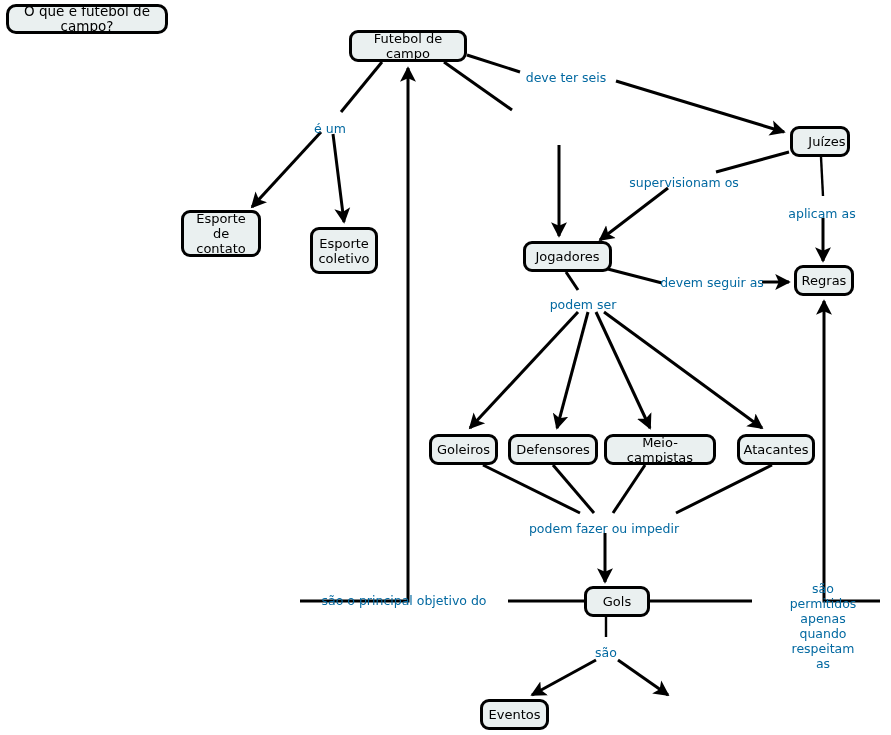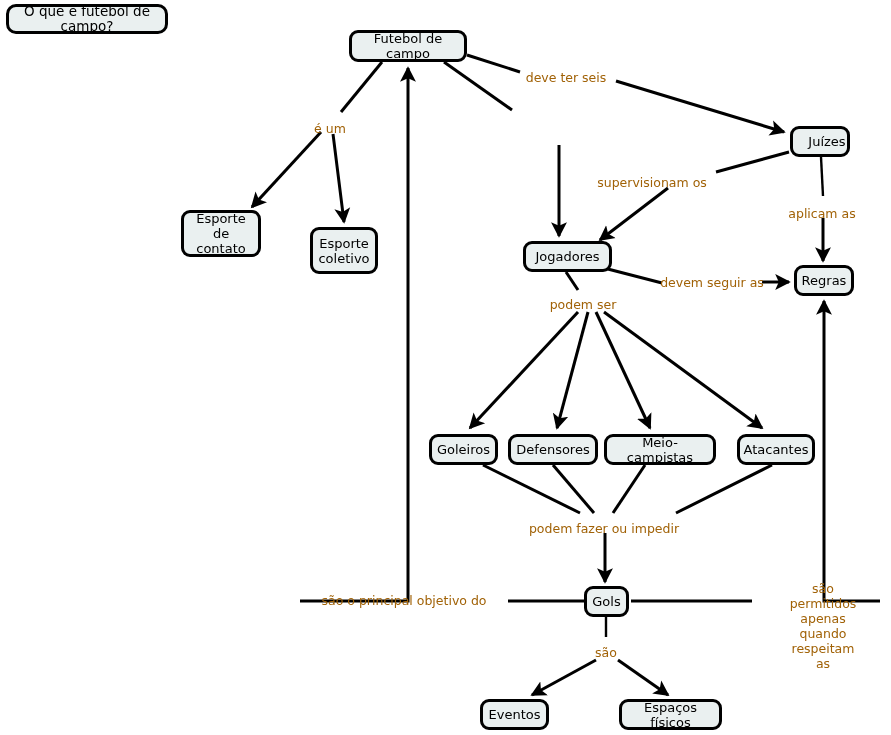--- a/index.html
+++ b/index.html
@@ -46,21 +46,21 @@
     padding: 2px 6px;
     white-space: pre-line;
     z-index: 5;
   }
   .node.title-box {
     border-radius: 10px;
     font-size: 13.5px;
   }
   .link-label {
     position: absolute;
-    color: #a16207;
+    color: #0369a1;
     font-size: 12.5px;
     line-height: 15px;
     text-align: center;
     white-space: pre-line;
     background: transparent;
     z-index: 6;
     transform: translateX(-50%);
   }
 </style>
 </head>
@@ -147,32 +147,31 @@
   <div class="node" style="left:794px; top:265px; width:60px; height:31px;">Regras</div>
 
   <div class="node" style="left:429px; top:434px; width:69px; height:31px;">Goleiros</div>
 
   <div class="node" style="left:604px; top:434px; width:112px; height:31px;">Meio-campistas</div>
 
   <div class="node" style="left:508px; top:434px; width:90px; height:31px;">Defensores</div>
 
   <div class="node" style="left:737px; top:434px; width:78px; height:31px;">Atacantes</div>
 
-  <div class="node" style="left:584px; top:586px; width:45px; height:31px;">Gols</div>
+  <div class="node" style="left:584px; top:586px; width:66px; height:31px;">Gols</div>
 
   <div class="node" style="left:480px; top:699px; width:69px; height:31px;">Eventos</div>
 
-  <div class="node" style="left:619px; top:699px; width:103px; height:31px;">Espaços físicos</div>
 
   <div class="link-label" style="left:330px; top:121px;">é um</div>
 
   <div class="link-label" style="left:566px; top:70px;">deve ter seis</div>
 
 
-  <div class="link-label" style="left:652px; top:175px;">supervisionam os</div>
+  <div class="link-label" style="left:684px; top:175px;">supervisionam os</div>
 
   <div class="link-label" style="left:822px; top:206px;">aplicam as</div>
 
   <div class="link-label" style="left:712px; top:275px;">devem seguir as</div>
 
   <div class="link-label" style="left:583px; top:297px;">podem ser</div>
 
   <div class="link-label" style="left:604px; top:521px;">podem fazer ou impedir</div>
 
   <div class="link-label" style="left:404px; top:593px;">são o principal objetivo do</div>

